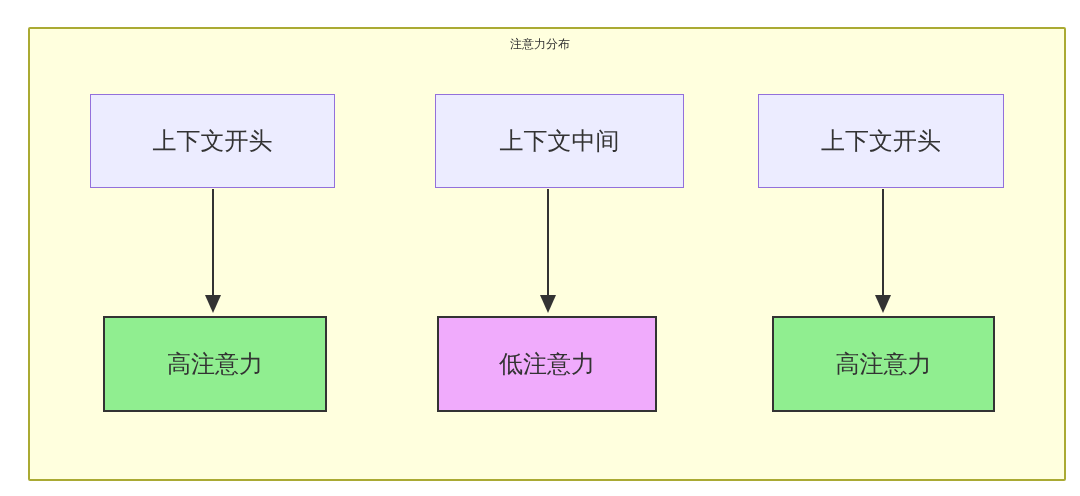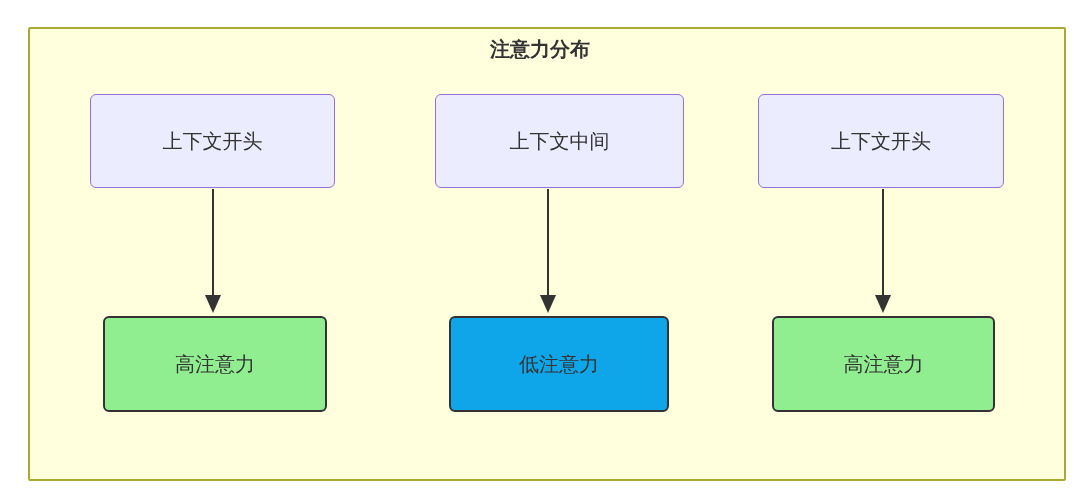--- a/index.html
+++ b/index.html
@@ -25,34 +25,33 @@
     border: 2px solid #AAAA33;
     border-radius: 2px;
     box-sizing: content-box;
   }
   .cluster-title {
     position: absolute;
     left: 0;
     top: 36px;
     width: 100%;
     text-align: center;
-    font-size: 20px;
+    font-size: 12px;
     color: #333333;
-    font-weight: 700;
+    font-weight: 400;
   }
   .node {
     position: absolute;
     display: flex;
     align-items: center;
     justify-content: center;
     box-sizing: border-box;
-    font-size: 20px;
+    font-size: 24px;
     color: #333333;
     text-align: right;
-    border-radius: 6px;
   }
   .node.top-row {
     top: 94px;
     height: 94px;
     background: #ECECFF;
     border: 1.5px solid #9370DB;
   }
   .node.bottom-row {
     top: 316px;
     height: 96px;
@@ -88,21 +87,21 @@
   <div class="node top-row" id="node-top-middle" style="background: rgb(236, 236, 255); border-color: rgb(147, 112, 219);">
     <span>上下文中间</span>
   </div>
   <div class="node top-row" id="node-top-right" style="background: rgb(236, 236, 255); border-color: rgb(147, 112, 219);">
     <span>上下文开头</span>
   </div>
 
   <div class="node bottom-row" id="node-bottom-left" style="background: rgb(144, 238, 144); border-color: rgb(51, 51, 51);">
     <span>高注意力</span>
   </div>
-  <div class="node bottom-row" id="node-bottom-middle" style="background: #0ea5e9; border-color: rgb(51, 51, 51); margin-left: 12px;">
+  <div class="node bottom-row" id="node-bottom-middle" style="background: #f0abfc; border-color: rgb(51, 51, 51);">
     <span>低注意力</span>
   </div>
   <div class="node bottom-row" id="node-bottom-right" style="background: rgb(144, 238, 144); border-color: rgb(51, 51, 51);">
     <span>高注意力</span>
   </div>
 
   <svg class="edges" viewBox="0 0 1080 496">
     <defs>
       <marker id="arrowhead" markerWidth="9" markerHeight="8" refX="7.5" refY="4" orient="auto">
         <polygon points="0 0, 9 4, 0 8" class="edge-head" fill="#333333"></polygon>

